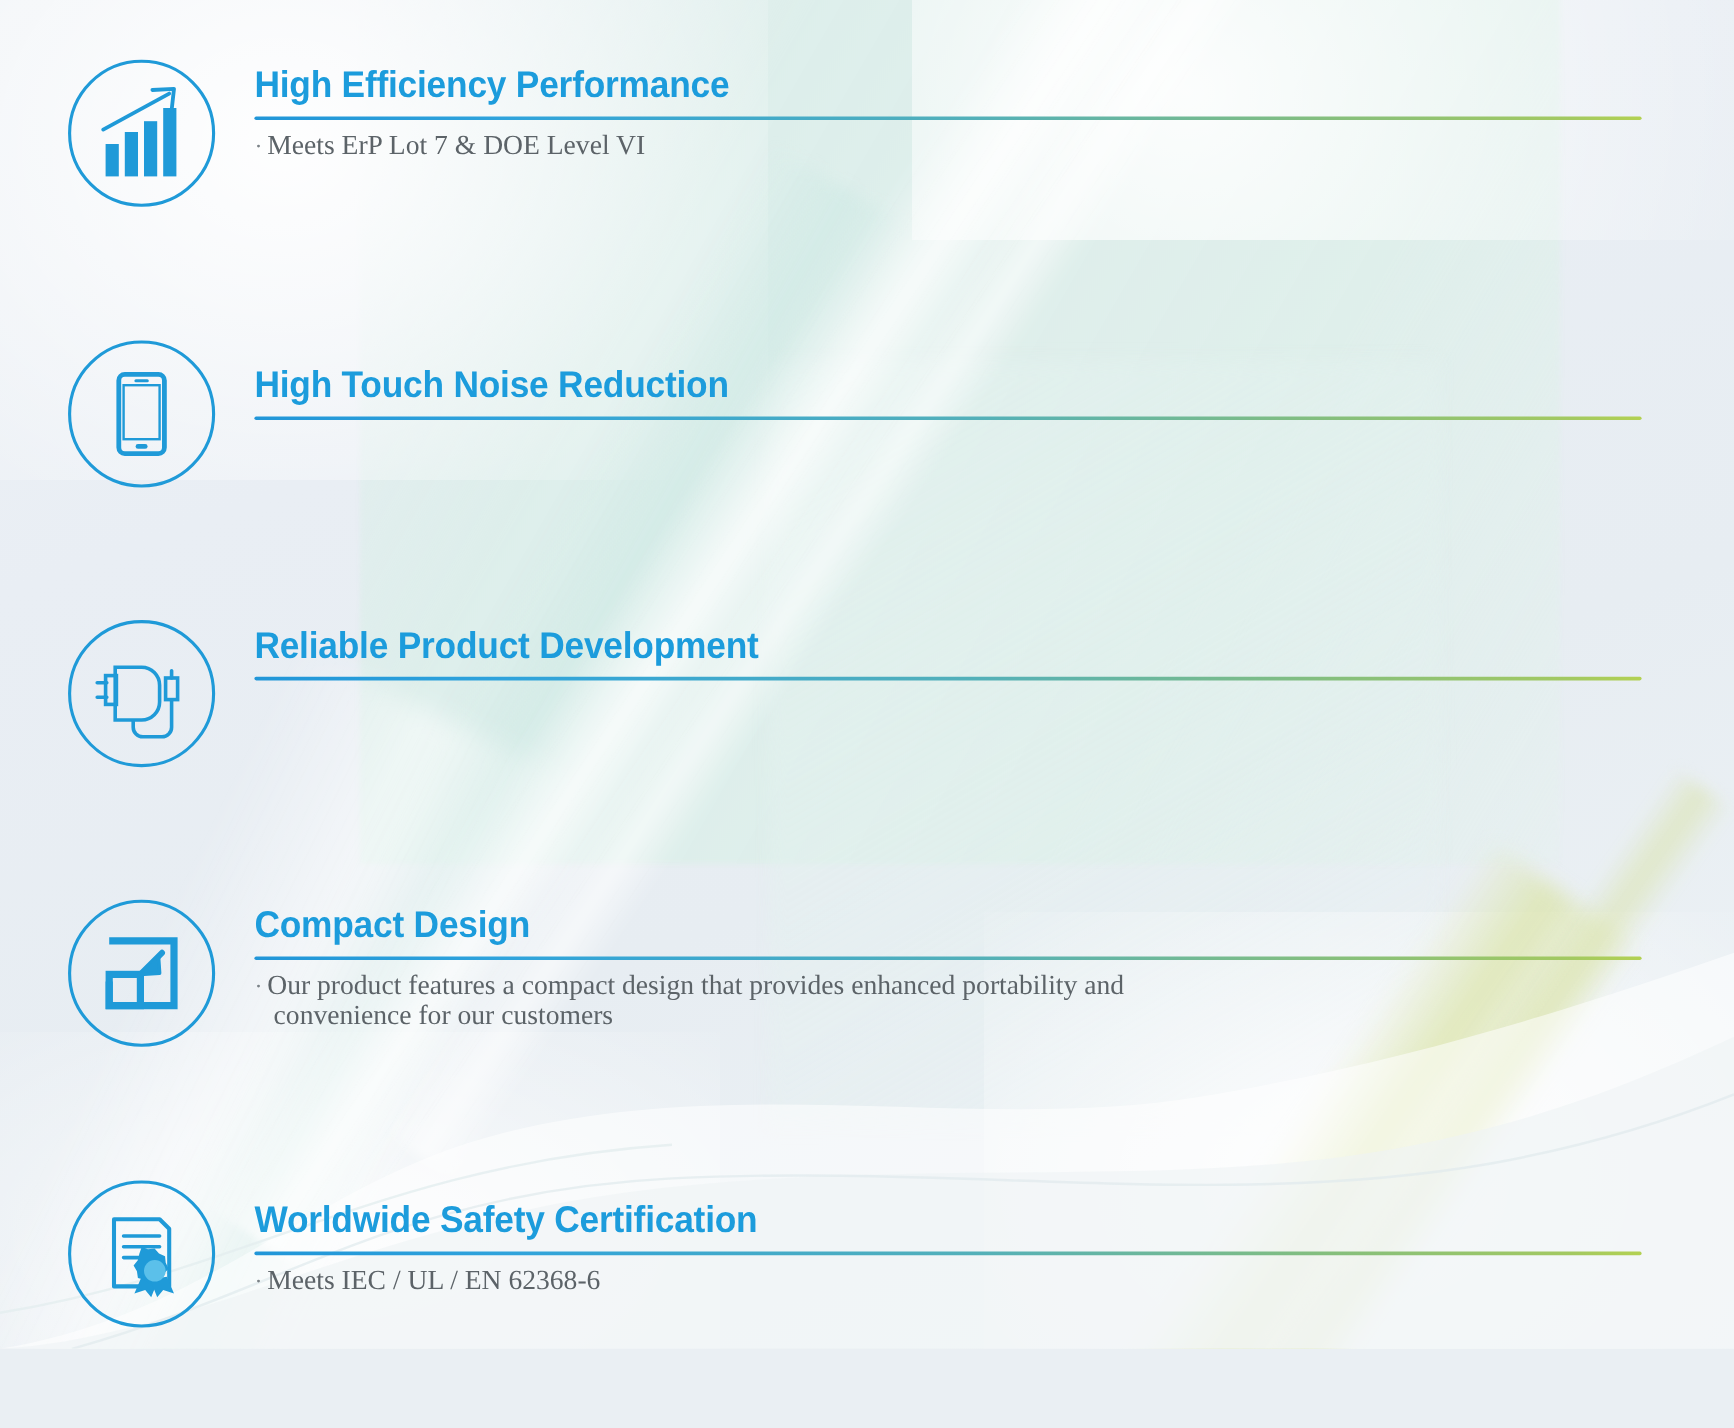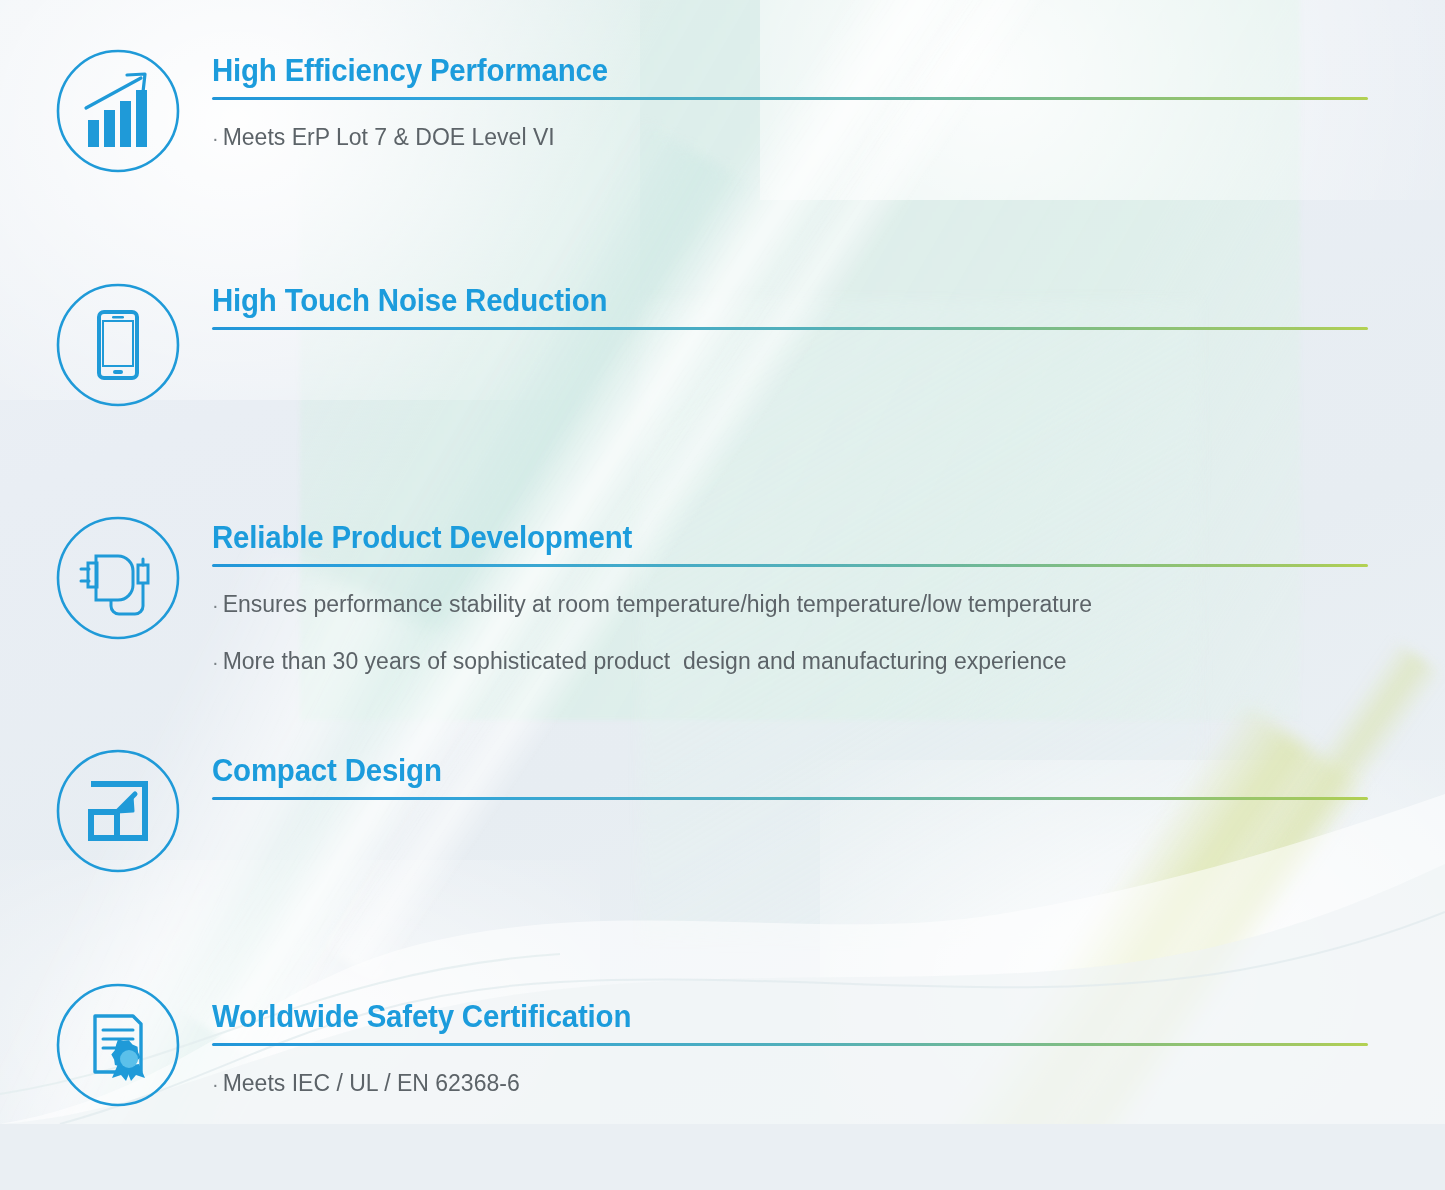--- a/index.html
+++ b/index.html
@@ -159,22 +159,22 @@
     margin-top: 7px;
     background: linear-gradient(90deg, #2196d8 0%, #2fa3dc 18%, #53b0b9 52%, #86bf7c 78%, #a3c961 95%, #b3d152 100%);
     border-radius: 2px;
   }
   .bullets {
     margin-top: 9px;
   }
   .bullet {
     color: #5c6368;
     font-size: 23px;
-    line-height: 56px;
-    font-family: Liberation Sans, sans-serif;
+    line-height: 24px;
+    font-family: Liberation Serif, serif;
     white-space: pre;
   }
   .bullet .dot {
     color: #7b8287;
     font-size: 20px;
     margin-right: 4px;
   }
 </style>
 </head>
 <body>
@@ -227,62 +227,62 @@
     <div class="feature" style="top:282px;">
       <div class="icon-wrap" style="top:0;">
         <svg width="126" height="126" viewBox="0 0 126 126">
           <circle cx="63" cy="63" r="60" fill="none" stroke="#1f9ad8" stroke-width="2.6"></circle>
           <rect x="44" y="30" width="38" height="66" rx="5" ry="5" fill="none" stroke="#1f9ad8" stroke-width="4"></rect>
           <rect x="48" y="39" width="30" height="45" fill="none" stroke="#1f9ad8" stroke-width="2"></rect>
           <rect x="57" y="34" width="12" height="2.6" rx="1.3" fill="#1f9ad8"></rect>
           <rect x="58" y="88" width="10" height="4" rx="2" fill="#1f9ad8"></rect>
         </svg>
       </div>
-      <div class="feature-body" style="top:0;">
+      <div class="feature-body" style="top:20px;">
         <div class="feature-title">High Touch Noise Reduction</div>
         <div class="rule"></div>
       </div>
     </div>
 
     <div class="feature" style="top:515px;">
       <div class="icon-wrap" style="top:0;">
         <svg width="126" height="126" viewBox="0 0 126 126">
           <circle cx="63" cy="63" r="60" fill="none" stroke="#1f9ad8" stroke-width="2.6"></circle>
           <path d="M41 41 h22 a15 15 0 0 1 15 15 v14 a15 15 0 0 1 -15 15 h-22 z" fill="none" stroke="#1f9ad8" stroke-width="3"></path>
           <rect x="33" y="48" width="9" height="24" fill="none" stroke="#1f9ad8" stroke-width="3"></rect>
           <path d="M26 54 h8 M26 66 h8" stroke="#1f9ad8" stroke-width="3" stroke-linecap="round"></path>
           <path d="M56 85 v6 a8 8 0 0 0 8 8 h16 a8 8 0 0 0 8 -8 v-23" fill="none" stroke="#1f9ad8" stroke-width="3" stroke-linejoin="round"></path>
           <rect x="83" y="50" width="10" height="18" fill="none" stroke="#1f9ad8" stroke-width="3"></rect>
           <path d="M88 44 v6" stroke="#1f9ad8" stroke-width="3" stroke-linecap="round"></path>
         </svg>
       </div>
       <div class="feature-body" style="top:4px;">
         <div class="feature-title">Reliable Product Development</div>
         <div class="rule"></div>
-        <div class="bullets">
-          <div class="bullet"><span class="dot">·</span><span>Ensures performance stability at room temperature/high temperature/low temperature</span></div>
-          <div class="bullet"><span class="dot">·</span><span>More than 30 years of sophisticated product  design and manufacturing experience</span></div>
-        </div>
       </div>
     </div>
 
     <div class="feature" style="top:748px;">
       <div class="icon-wrap" style="top:0;">
         <svg width="126" height="126" viewBox="0 0 126 126">
           <circle cx="63" cy="63" r="60" fill="none" stroke="#1f9ad8" stroke-width="2.6"></circle>
           <path d="M36 36 h54 v54 h-54 v-20" fill="none" stroke="#1f9ad8" stroke-width="6" stroke-linejoin="miter"></path>
           <rect x="36" y="64" width="26" height="26" fill="none" stroke="#1f9ad8" stroke-width="6"></rect>
           <path d="M80 46 L62 64" stroke="#1f9ad8" stroke-width="5" stroke-linecap="round"></path>
           <path d="M80 61 L80 64 L64 64 L64 49" fill="none" stroke="#1f9ad8" stroke-width="0"></path>
           <path d="M62 64 L78 63 L77 48" fill="#1f9ad8" stroke="#1f9ad8" stroke-width="3" stroke-linejoin="round"></path>
         </svg>
       </div>
       <div class="feature-body" style="top:4px;">
         <div class="feature-title">Compact Design</div>
         <div class="rule"></div>
+        <div class="bullets">
+          <div class="bullet"><span class="dot">·</span><span>Our product features a compact design that provides enhanced portability and</span></div>
+          <div class="bullet" style="padding-left:16px;"><span>convenience for our customers</span></div>
+        </div>
       </div>
     </div>
 
     <div class="feature" style="top:982px;">
       <div class="icon-wrap" style="top:0;">
         <svg width="126" height="126" viewBox="0 0 126 126">
           <circle cx="63" cy="63" r="60" fill="none" stroke="#1f9ad8" stroke-width="2.6"></circle>
           <path d="M40 34 h38 l8 8 v48 h-46 z" fill="none" stroke="#1f9ad8" stroke-width="3.4" stroke-linejoin="round"></path>
           <path d="M48 48 h30 M48 57 h30 M48 66 h16" stroke="#1f9ad8" stroke-width="3" stroke-linecap="round"></path>
           <path d="M63 82 l-6 14 l9 -3 l5 6 l6 -15 z" fill="#1f9ad8"></path>

